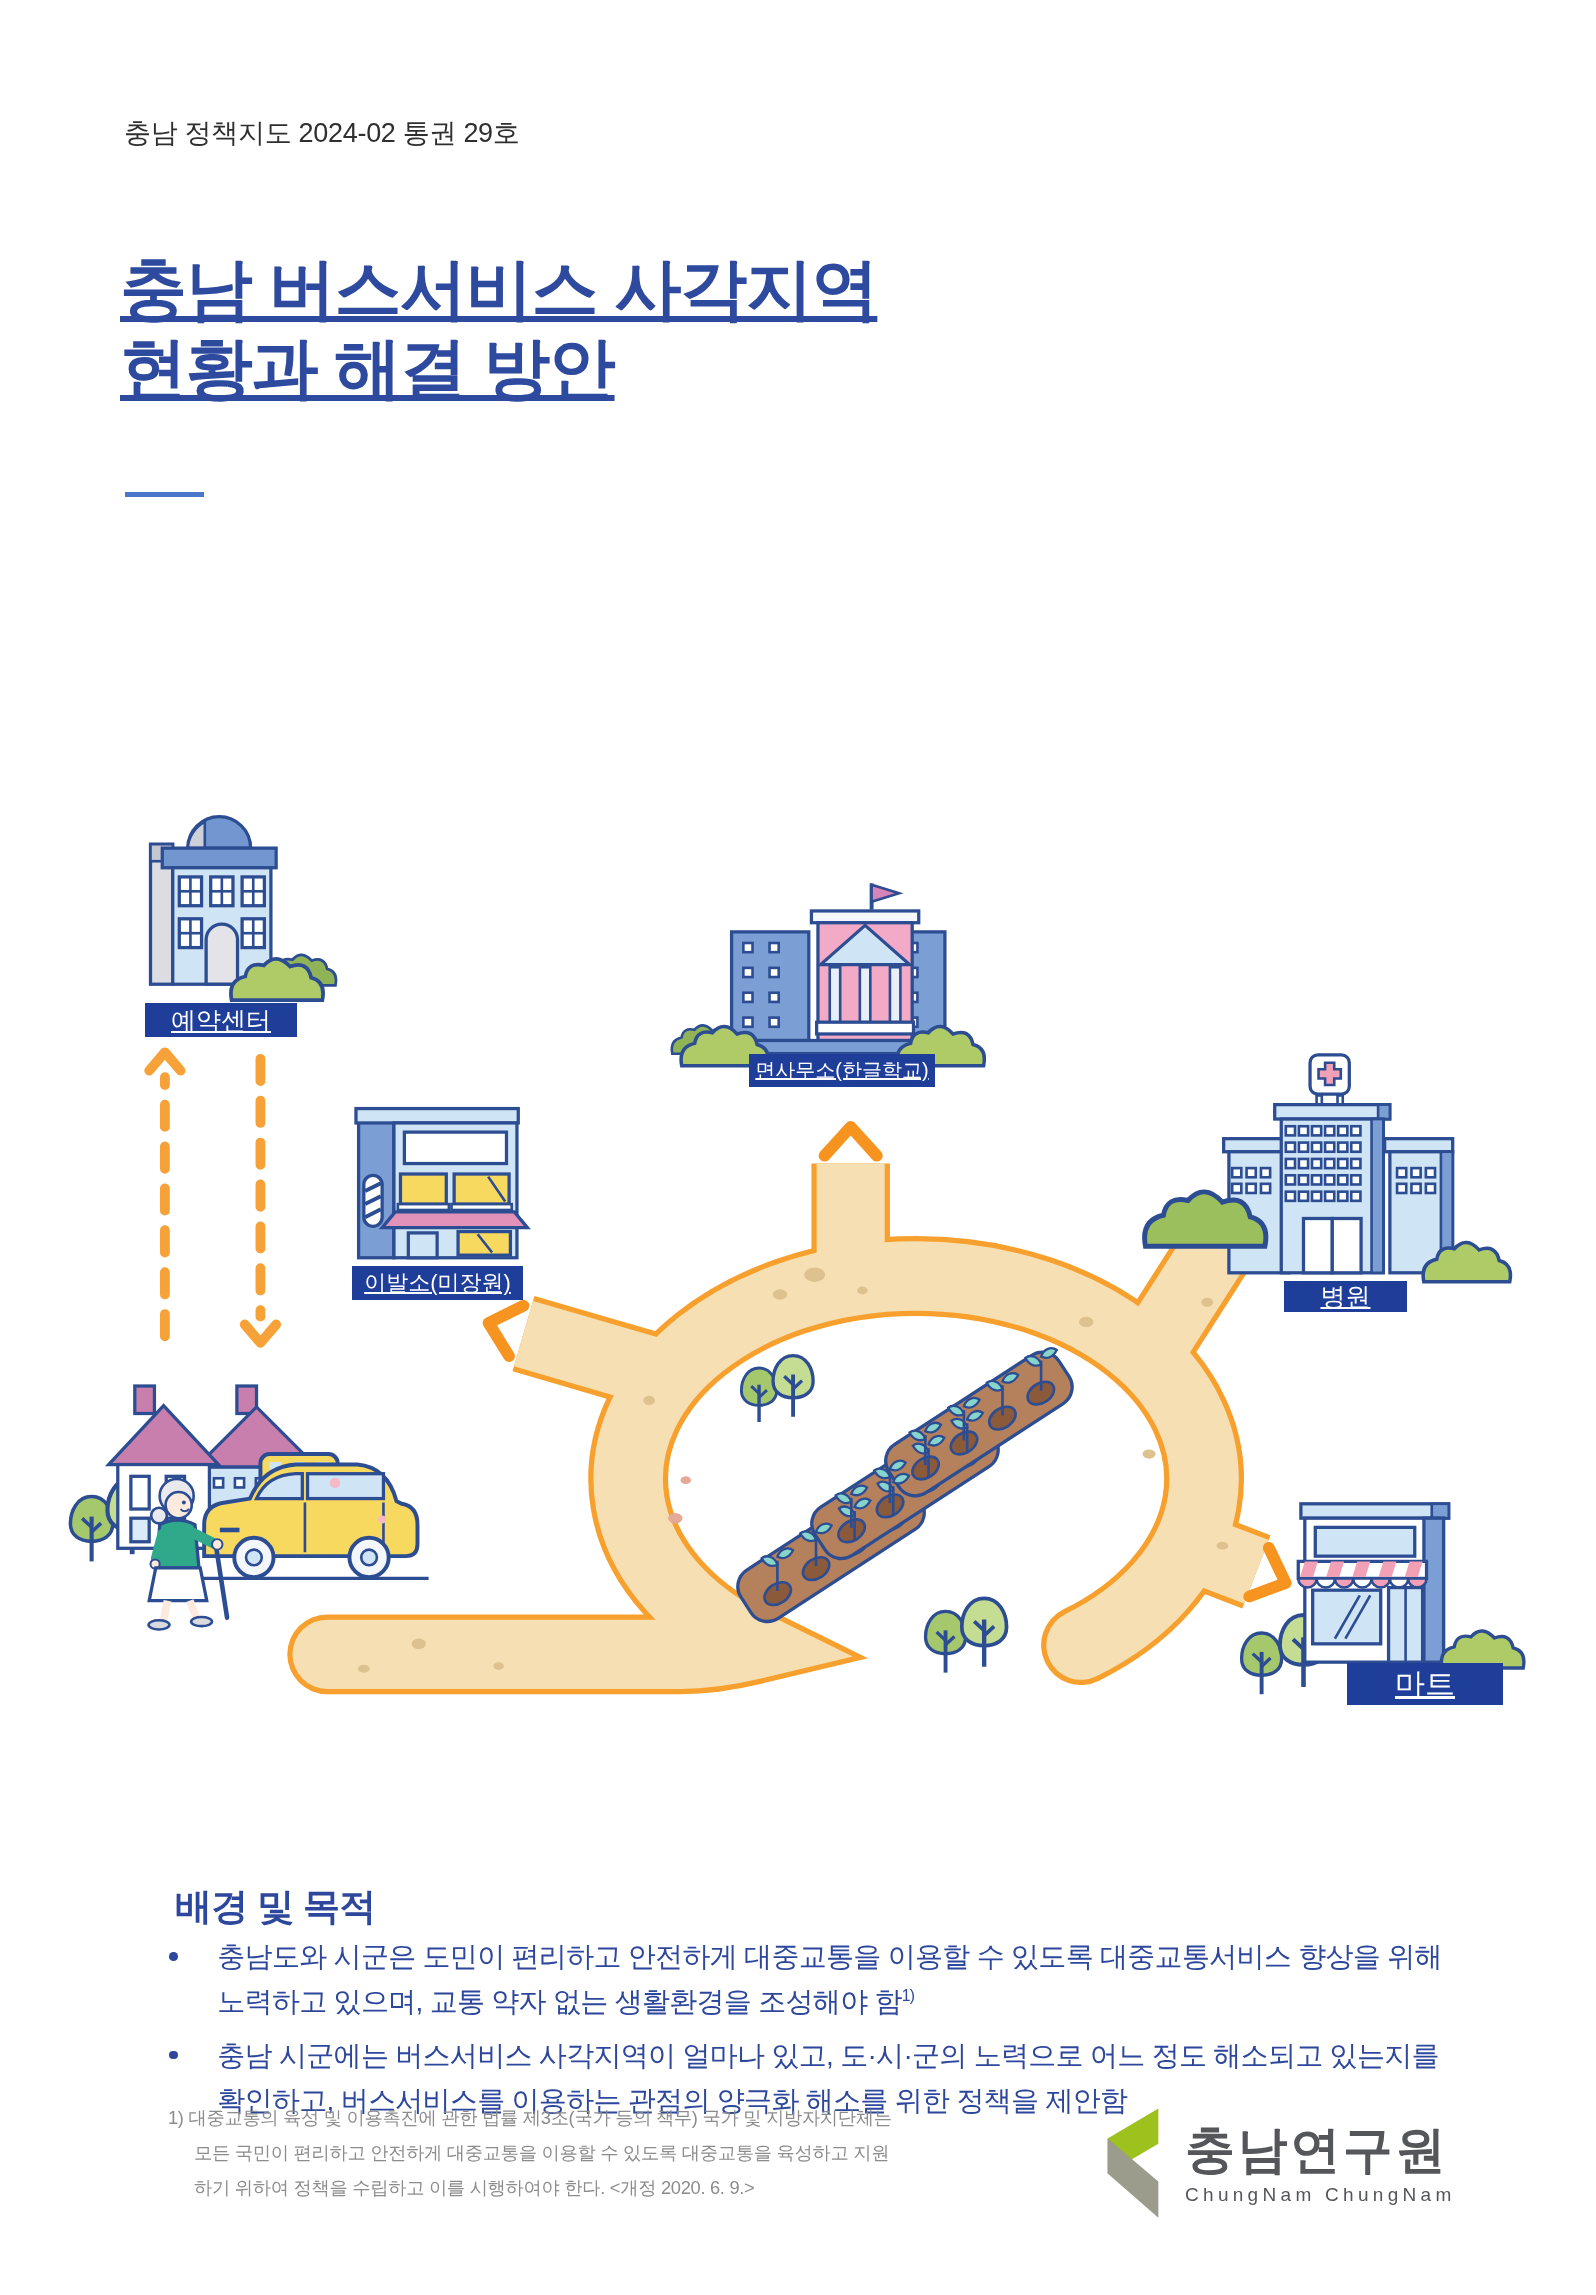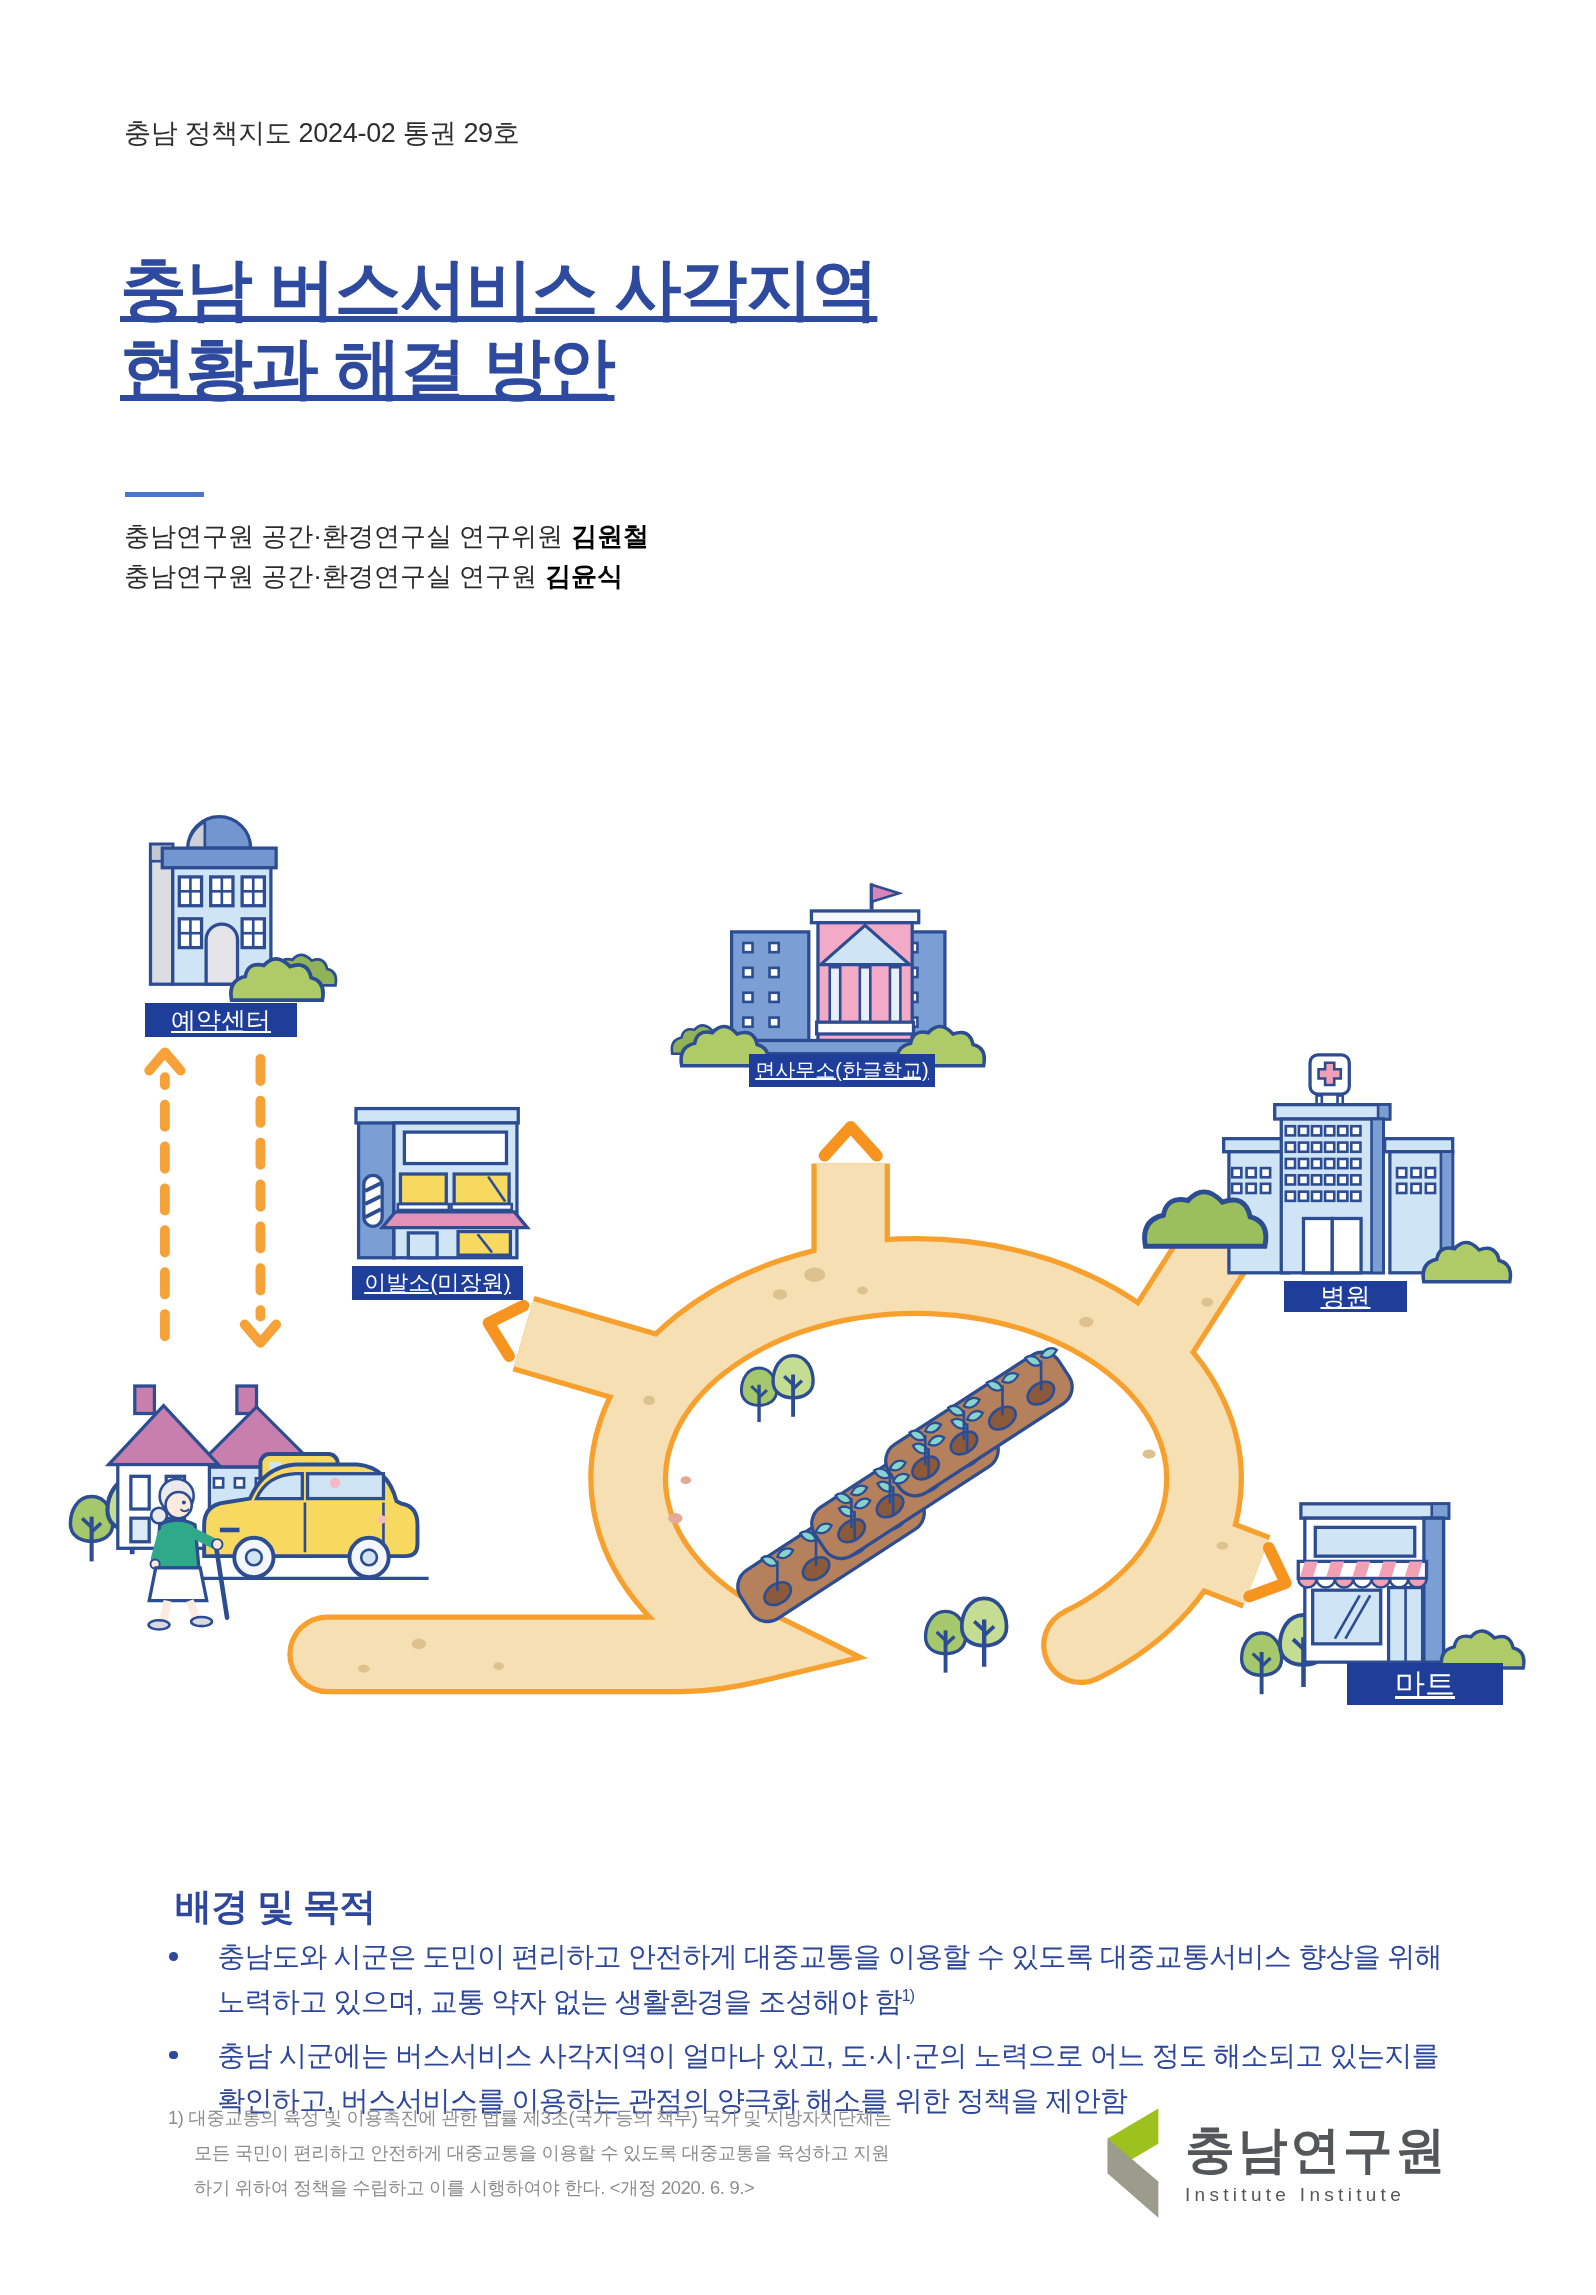--- a/index.html
+++ b/index.html
@@ -50,28 +50,20 @@
 
   <div class="kicker">충남 정책지도 2024-02 통권 29호</div>
 
   <h1 class="title">
     <span class="line">충남 버스서비스 사각지역</span>
     <span class="line">현황과 해결 방안</span>
   </h1>
 
   <div class="divider"></div>
 
-  <div class="authors">
-    <div class="author-line">
-      <span>충남연구원 공간·환경연구실 연구위원</span><b>김원철</b>
-    </div>
-    <div class="author-line">
-      <span>충남연구원 공간·환경연구실 연구원</span><b>김윤식</b>
-    </div>
-  </div>
 
   <svg class="illustration" width="1596" height="2295" viewBox="0 0 2439 3507">
     <defs>
       <g id="win">
         <rect x="-17" y="-22" width="34" height="44" fill="#fff" stroke="#2d4d93" stroke-width="5"></rect>
         <line x1="-17" y1="0" x2="17" y2="0" stroke="#2d4d93" stroke-width="4"></line>
         <line x1="0" y1="-22" x2="0" y2="22" stroke="#2d4d93" stroke-width="4"></line>
       </g>
       <rect id="sq" x="-7" y="-7" width="14" height="14" fill="#fff" stroke="#2d4d93" stroke-width="4"></rect>
       <g id="treeShape">
@@ -425,18 +417,18 @@
 
   <div class="footnote">1) 대중교통의 육성 및 이용촉진에 관한 법률 제3조(국가 등의 책무) 국가 및 지방자치단체는 모든 국민이 편리하고 안전하게 대중교통을 이용할 수 있도록 대중교통을 육성하고 지원하기 위하여 정책을 수립하고 이를 시행하여야 한다. &lt;개정 2020. 6. 9.&gt;</div>
 
   <div class="logo">
     <svg class="logo-mark" viewBox="0 0 80 172">
       <polygon points="79,0 79,54 1,100 1,46" fill="#9dc21d"></polygon>
       <polygon points="1,46 1,100 79,168 79,112" fill="#9c9c8d"></polygon>
     </svg>
     <div class="logo-text">
       <div class="logo-kr">충남연구원</div>
-      <div class="logo-en">Institute Institute</div>
+      <div class="logo-en">ChungNam ChungNam</div>
     </div>
   </div>
 
 </div>
 
 
 </body></html>

